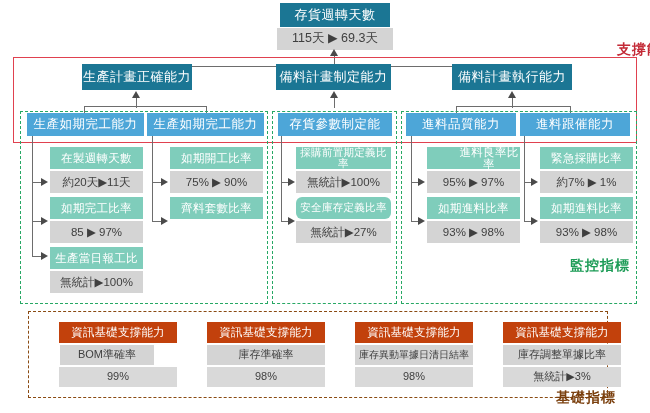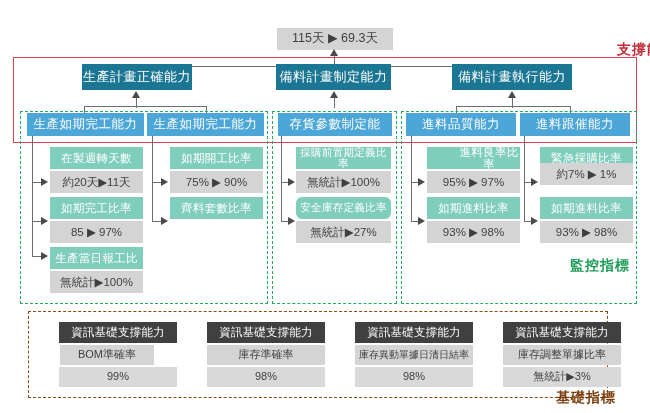--- a/index.html
+++ b/index.html
@@ -13,21 +13,21 @@
 
   
   .box{position:absolute;box-sizing:border-box;display:flex;align-items:center;justify-content:center;text-align:center;line-height:1.05;}
 
   .hdr-dark{background:#1b7694;color:#ffffff;font-size:13px;letter-spacing:.5px;}
   .val-grey{background:#d4d4d4;color:#3f3f3f;font-size:12.5px;}
   .hdr-blue{background:#4da6d8;color:#ffffff;font-size:12.5px;letter-spacing:.5px;}
   .m-head{background:#7fcdbb;color:#ffffff;font-size:11.5px;letter-spacing:.3px;}
   .m-val{background:#d4d4d4;color:#3f3f3f;font-size:11.5px;}
 
-  .base-head{background:#404040;color:#ffffff;font-size:11.5px;letter-spacing:.2px;}
+  .base-head{background:#c2410c;color:#ffffff;font-size:11.5px;letter-spacing:.2px;}
   .base-sub{background:#d4d4d4;color:#3f3f3f;font-size:11px;}
   .base-val{background:#d9d9d9;color:#3f3f3f;font-size:11px;}
 
   
   .frame{position:absolute;box-sizing:border-box;}
   .frame-red{border:1.4px solid #e0414f;}
   .frame-green{border:1.8px dashed #27a864;}
   .frame-brown{border:1.4px dashed #8a4a12;}
 
   
@@ -41,20 +41,21 @@
   .ln-h{height:1px;}
   .ln-v{width:1px;}
   .arrow-up{position:absolute;width:0;height:0;border-left:4.5px solid transparent;border-right:4.5px solid transparent;border-bottom:7px solid #4a4a4a;}
   .arrow-right{position:absolute;width:0;height:0;border-top:4px solid transparent;border-bottom:4px solid transparent;border-left:7px solid #4a4a4a;}
 </style>
 </head>
 <body>
 
 <div id="canvas">
 
+  <div class="box hdr-dark" style="left:280px;top:3px;width:110px;height:24px;">存貨週轉天數</div>
   <div class="box val-grey" style="left:277px;top:28px;width:116px;height:22px;">115天 ▶ 69.3天</div>
 
   <div class="ln ln-v" style="left:334px;top:52px;height:14px;"></div>
   <div class="arrow-up" style="left:330px;top:49px;"></div>
 
   <div class="frame frame-red" style="left:13px;top:57px;width:624px;height:86px;"></div>
   <div class="cap cap-red" style="left:617px;top:41px;">支撐能力</div>
 
   <div class="ln ln-h" style="left:136px;top:66px;width:398px;"></div>
   <div class="ln ln-v" style="left:136px;top:66px;height:10px;"></div>
@@ -138,21 +139,21 @@
   <div class="box m-head" style="left:427px;top:197px;width:93px;height:22px;">如期進料比率</div>
   <div class="box m-val" style="left:427px;top:221px;width:93px;height:22px;">93% ▶ 98%</div>
 
   <div class="ln ln-v" style="left:524px;top:136px;height:85px;"></div>
   <div class="ln ln-h" style="left:524px;top:182px;width:10px;"></div>
   <div class="arrow-right" style="left:531px;top:178px;"></div>
   <div class="ln ln-h" style="left:524px;top:221px;width:10px;"></div>
   <div class="arrow-right" style="left:531px;top:217px;"></div>
 
   <div class="box m-head" style="left:540px;top:147px;width:93px;height:22px;">緊急採購比率</div>
-  <div class="box m-val" style="left:540px;top:163px;width:93px;height:22px;">約7% ▶ 1%</div>
+  <div class="box m-val" style="left:540px;top:171px;width:93px;height:22px;">約7% ▶ 1%</div>
   <div class="box m-head" style="left:540px;top:197px;width:93px;height:22px;">如期進料比率</div>
   <div class="box m-val" style="left:540px;top:221px;width:93px;height:22px;">93% ▶ 98%</div>
 
   <div class="frame frame-brown" style="left:28px;top:311px;width:580px;height:87px;"></div>
   <div class="cap cap-brown" style="left:556px;top:389px;">基礎指標</div>
 
   <div class="box base-head" style="left:59px;top:322px;width:118px;height:21px;">資訊基礎支撐能力</div>
   <div class="box base-sub" style="left:60px;top:345px;width:94px;height:20px;">BOM準確率</div>
   <div class="box base-val" style="left:59px;top:367px;width:118px;height:20px;">99%</div>
 

